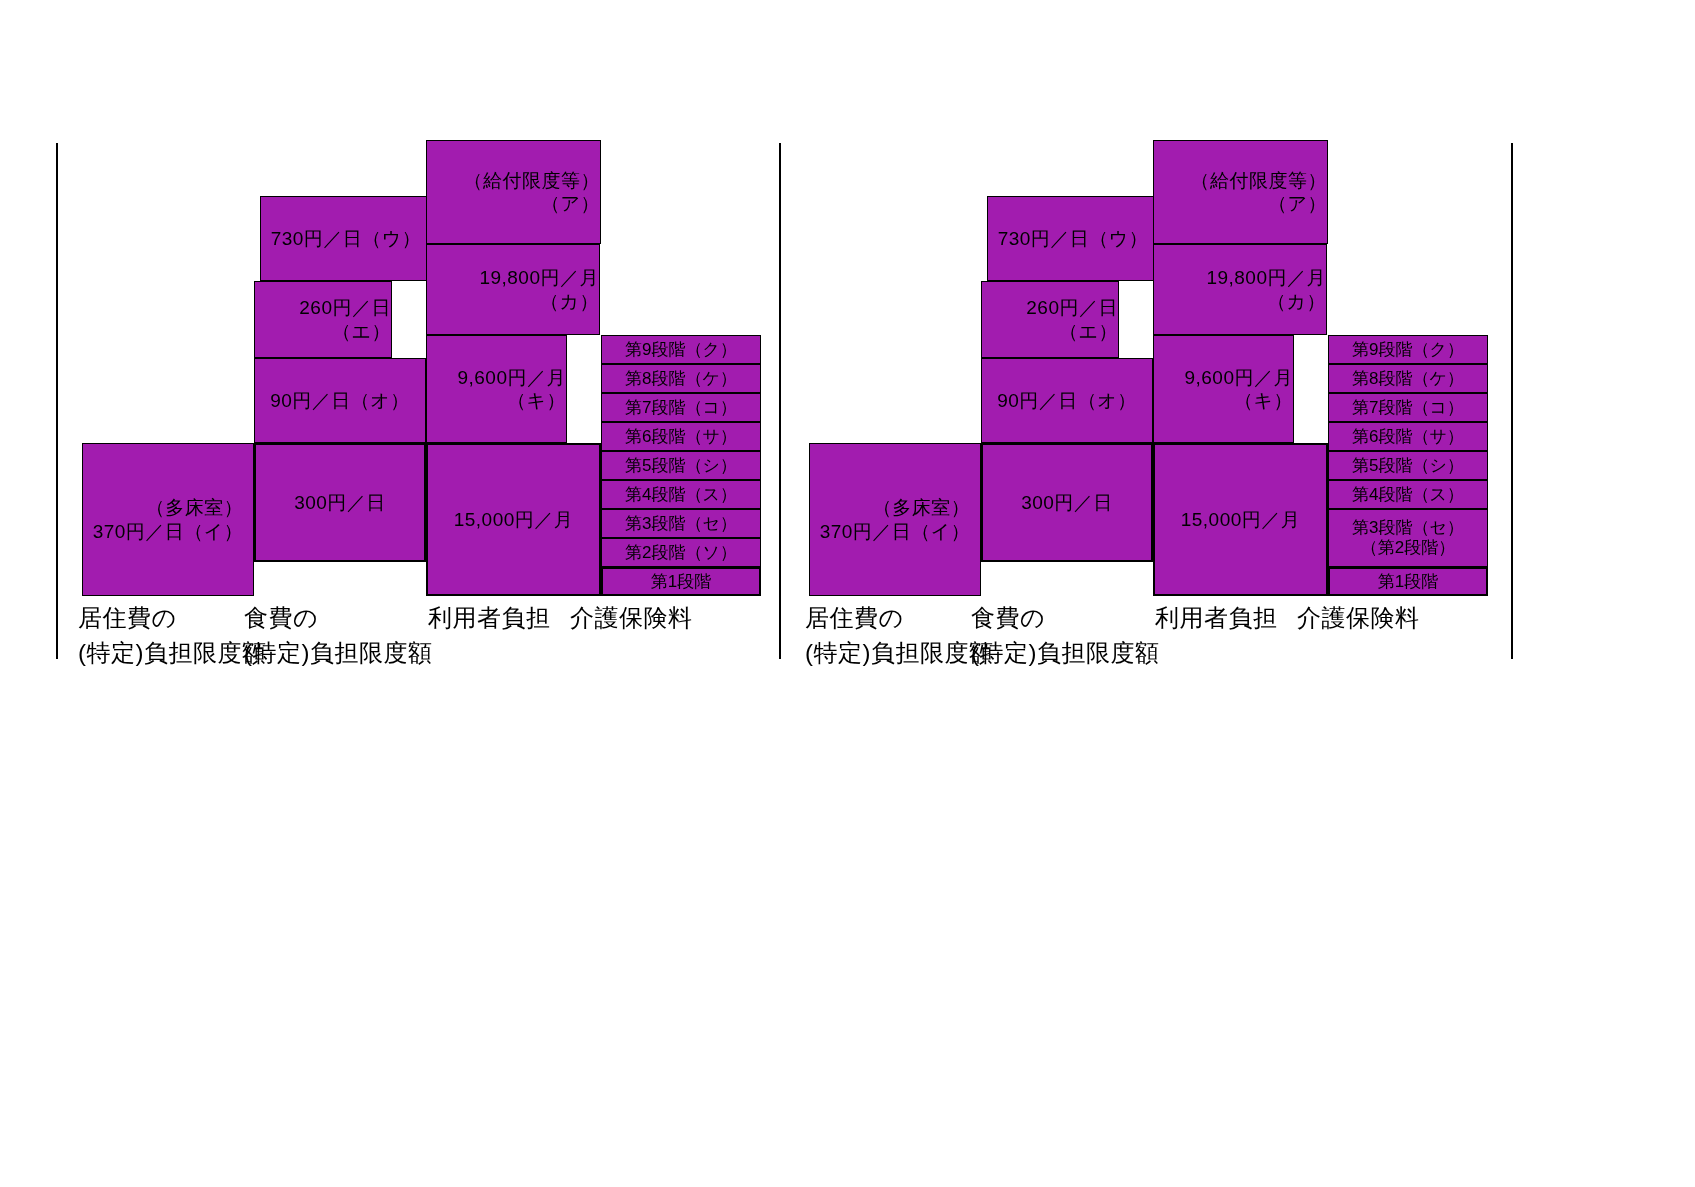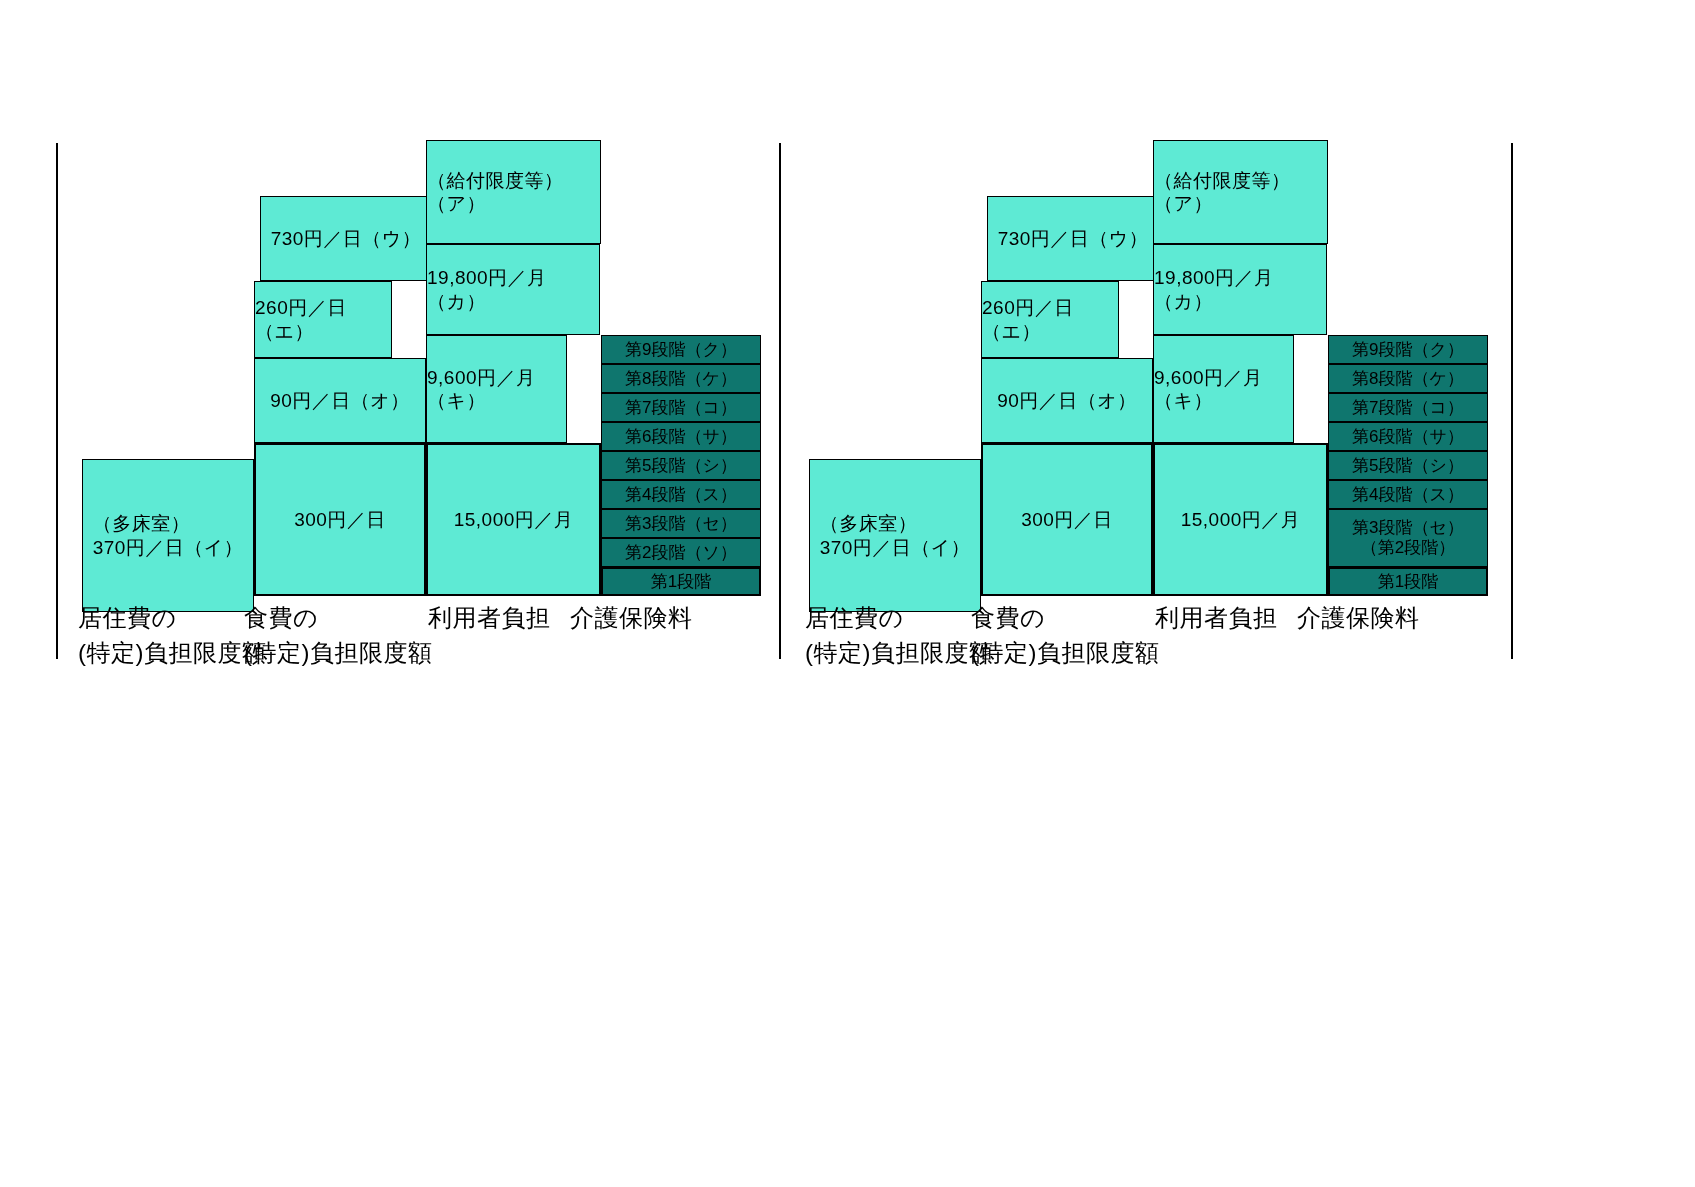--- a/index.html
+++ b/index.html
@@ -9,40 +9,40 @@
   
   .frame{position:absolute;left:56px;top:143px;width:1453px;height:516px;
          border-left:2px solid #000;border-right:2px solid #000;}
   .divider{position:absolute;left:779px;top:143px;width:0;height:516px;border-left:2px solid #000;}
 
   .panel{position:absolute;top:0;height:516px;}
   .panel-left{left:0;width:727px;}
   .panel-right{left:727px;width:726px;}
 
   
-  .bx{position:absolute;box-sizing:border-box;border:1px solid #000;background:#5eead4;
-      display:flex;align-items:center;justify-content:center;text-align:left;
+  .bx{position:absolute;box-sizing:border-box;border:1px solid #000;background:#a21caf;
+      display:flex;align-items:center;justify-content:center;text-align:right;
       font-size:19px;line-height:1.22;letter-spacing:0.5px;}
   .bx.thick{border:2.5px solid #000;}
   .bx .two{display:block;}
 
   
-  .c1{left:26px;top:300px;width:172px;height:153px;margin-top:16px;}
+  .c1{left:26px;top:300px;width:172px;height:153px;}
   
   .c2a{left:198px;top:53px;width:172px;height:85px;margin-left:6px;}
   .c2b{left:198px;top:138px;width:138px;height:77px;}
   .c2c{left:198px;top:215px;width:172px;height:85px;}
-  .c2d{left:198px;top:300px;width:172px;height:153px;}
+  .c2d{left:198px;top:300px;width:172px;height:119px;}
   
   .c3a{left:370px;top:-3px;width:175px;height:104px;}
   .c3b{left:370px;top:101px;width:174px;height:91px;}
   .c3c{left:370px;top:192px;width:141px;height:108px;}
   .c3d{left:370px;top:300px;width:175px;height:153px;}
   .r{position:absolute;left:545px;width:160px;box-sizing:border-box;
-     border:1px solid #000;background:#0f766e;display:flex;align-items:center;
+     border:1px solid #000;background:#a21caf;display:flex;align-items:center;
      justify-content:center;font-size:17px;letter-spacing:0px;}
   .r.thick{border:2.5px solid #000;}
   .r.tall{flex-direction:column;line-height:1.15;}
 
   
   .axis{position:absolute;font-size:24px;letter-spacing:0.5px;white-space:pre;line-height:1.45;}
   .ax1{left:22px;top:458px;}
   .ax2{left:188px;top:458px;}
   .ax3{left:372px;top:458px;}
   .ax4{left:514px;top:458px;}

